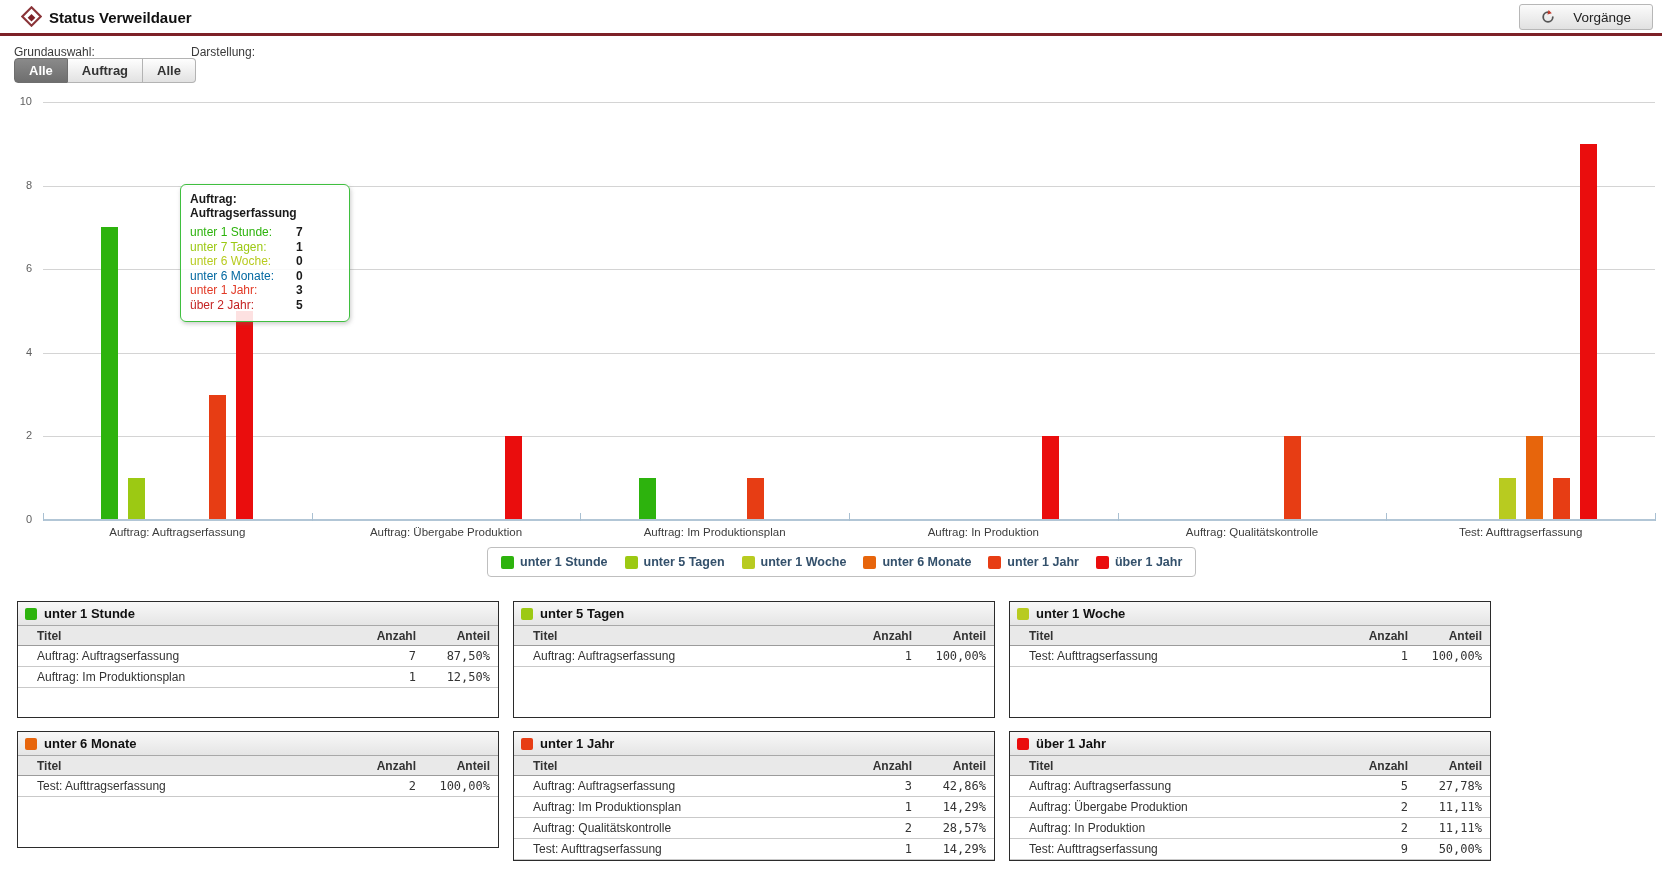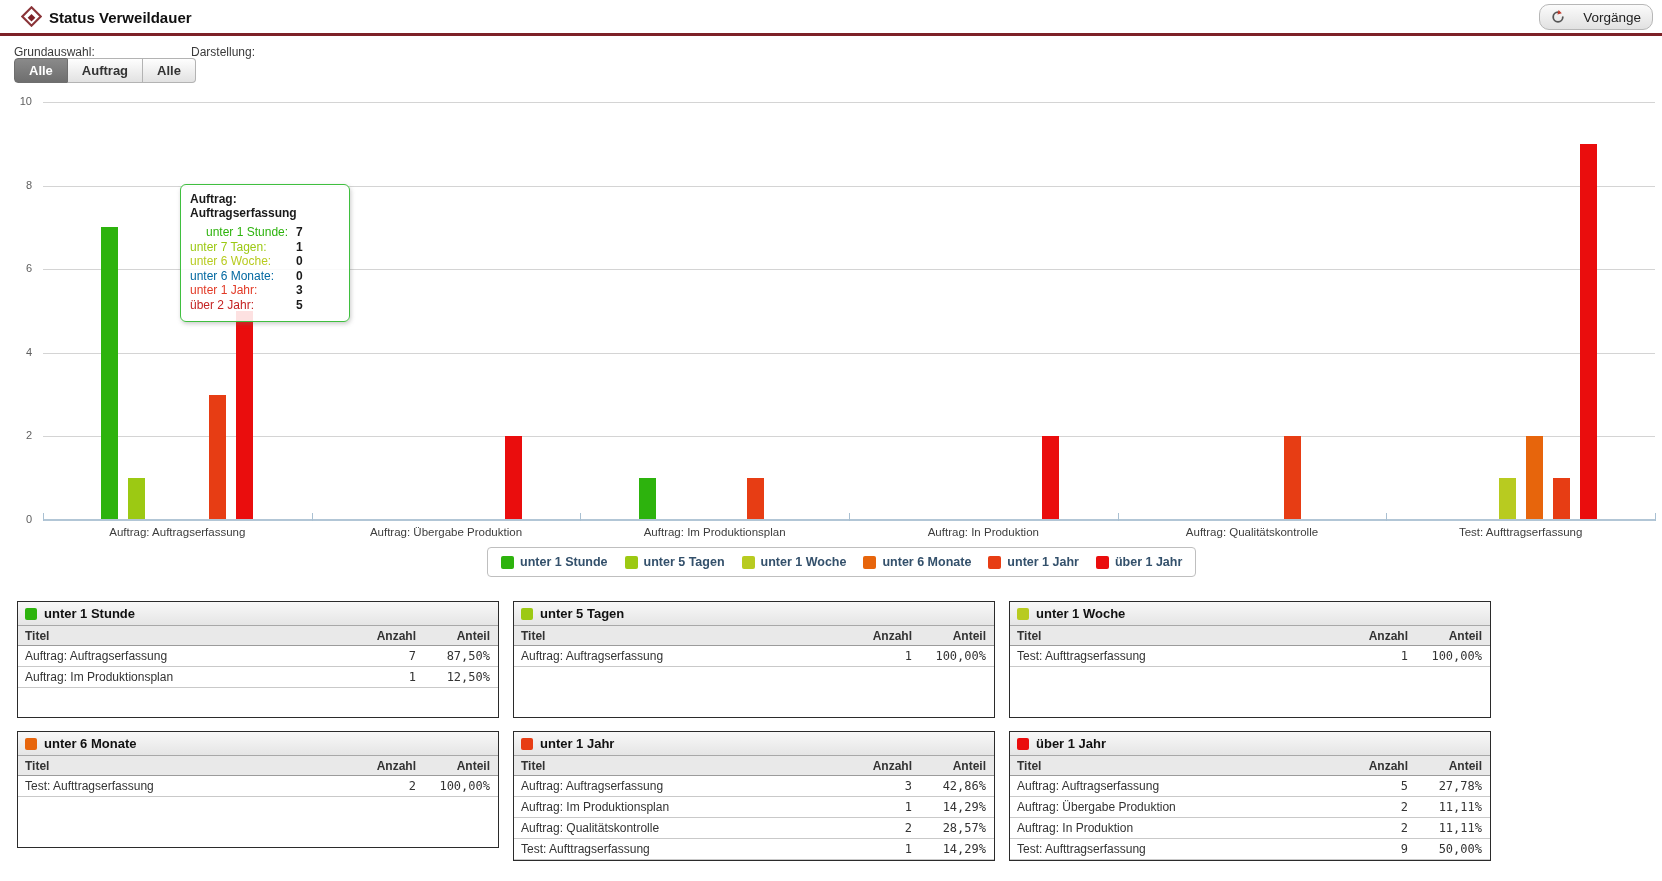--- a/index.html
+++ b/index.html
@@ -3,22 +3,22 @@
 <meta charset="utf-8">
 <style>
   * { margin:0; padding:0; box-sizing:border-box; }
   html,body { background:#fff; }
   body { font-family:"Liberation Sans", sans-serif; }
   .app { position:relative; width:1662px; height:881px; background:#fff; overflow:hidden; }
 
   
   .logo { position:absolute; left:21px; top:6px; width:21px; height:21px; }
   .page-title { position:absolute; left:49px; top:9px; font-size:15px; font-weight:bold; color:#101010; }
-  .vorgaenge-btn { position:absolute; right:9px; top:4px; height:26px; padding:0 11px; font-size:13.5px;
-      color:#222; background:linear-gradient(#fbfbfb,#e1e1e1); border:1px solid #b7b7b7; border-radius:10px;
+  .vorgaenge-btn { position:absolute; right:9px; top:4px; height:26px; padding:0 21px; font-size:13.5px;
+      color:#222; background:linear-gradient(#fbfbfb,#e1e1e1); border:1px solid #b7b7b7; border-radius:3px;
       display:flex; align-items:center; gap:18px; cursor:pointer; font-family:"Liberation Sans",sans-serif; }
   .red-divider { position:absolute; top:33px; left:0; width:100%; height:3px; background:#7d2127; }
 
   
   .filter-label { position:absolute; top:45px; font-size:12px; color:#3a3a3a; }
   .btn-group { position:absolute; top:58px; display:flex; }
   .fbtn { height:25px; padding:0 14px; font-size:13px; font-weight:bold; color:#333;
       background:linear-gradient(#fefefe,#e2e2e2); border:1px solid #b3b3b3; border-left:none;
       display:flex; align-items:center; cursor:pointer; font-family:"Liberation Sans",sans-serif; }
   .fbtn:first-child { border-left:1px solid #b3b3b3; border-radius:4px 0 0 4px; }
@@ -55,21 +55,21 @@
 
   
   .table-card { position:absolute; width:482px; min-height:117px; background:#fff; border:1px solid #2b2b2b; }
   .tc-title { height:24px; background:linear-gradient(#f8f8f8,#e5e5e5); border-bottom:1px solid #a8a8a8;
       display:flex; align-items:center; padding:0 7px; gap:7px; font-size:13px; font-weight:bold; color:#111; }
   .tc-swatch { width:12px; height:12px; border-radius:2px; flex:none; }
   .tc-head { display:flex; height:20px; background:#e9e9e9; border-bottom:1px solid #9b9b9b;
       align-items:center; font-size:12px; font-weight:bold; color:#333; }
   .tc-row { display:flex; height:21px; border-bottom:1px solid #c9c9c9; align-items:center;
       font-size:12px; color:#333; background:#fff; }
-  .col-titel { flex:1; padding-left:7px; white-space:nowrap; overflow:hidden; }
+  .col-titel { flex:1; padding-left:19px; white-space:nowrap; overflow:hidden; }
   .col-anzahl { width:90px; text-align:right; }
   .col-anteil { width:74px; text-align:right; margin-right:8px; }
   .num { font-family:"DejaVu Sans Mono", monospace; font-size:12px; }
 </style>
 </head>
 <body>
 
 <div class="app">
 
   <svg class="logo" viewBox="0 0 24 24">
@@ -206,21 +206,21 @@
       <div class="tick" style="left: 537.333px;"></div>
       <div class="tick" style="left: 806px;"></div>
       <div class="tick" style="left: 1074.67px;"></div>
       <div class="tick" style="left: 1343.33px;"></div>
       <div class="tick" style="left: 1612px;"></div>
     </div>
 
   <div class="tooltip">
     <div class="tt-title">Auftrag: Auftragserfassung</div>
     <div id="tooltipRows">
-        <div class="tt-row"><span class="tt-label" style="color: rgb(45, 179, 13); margin-left: 16px;">unter 1 Stunde:</span><span class="tt-val">7</span></div>
+        <div class="tt-row"><span class="tt-label" style="color: rgb(45, 179, 13);">unter 1 Stunde:</span><span class="tt-val">7</span></div>
         <div class="tt-row"><span class="tt-label" style="color: rgb(156, 201, 19);">unter 7 Tagen:</span><span class="tt-val">1</span></div>
         <div class="tt-row"><span class="tt-label" style="color: rgb(184, 203, 32);">unter 6 Woche:</span><span class="tt-val">0</span></div>
         <div class="tt-row"><span class="tt-label" style="color: #0369a1;">unter 6 Monate:</span><span class="tt-val">0</span></div>
         <div class="tt-row"><span class="tt-label" style="color: rgb(226, 58, 38);">unter 1 Jahr:</span><span class="tt-val">3</span></div>
         <div class="tt-row"><span class="tt-label" style="color: rgb(196, 35, 35);">über 2 Jahr:</span><span class="tt-val">5</span></div>
       </div>
   </div>
 
   <div class="legend" id="legend">
       <div class="leg-item">

